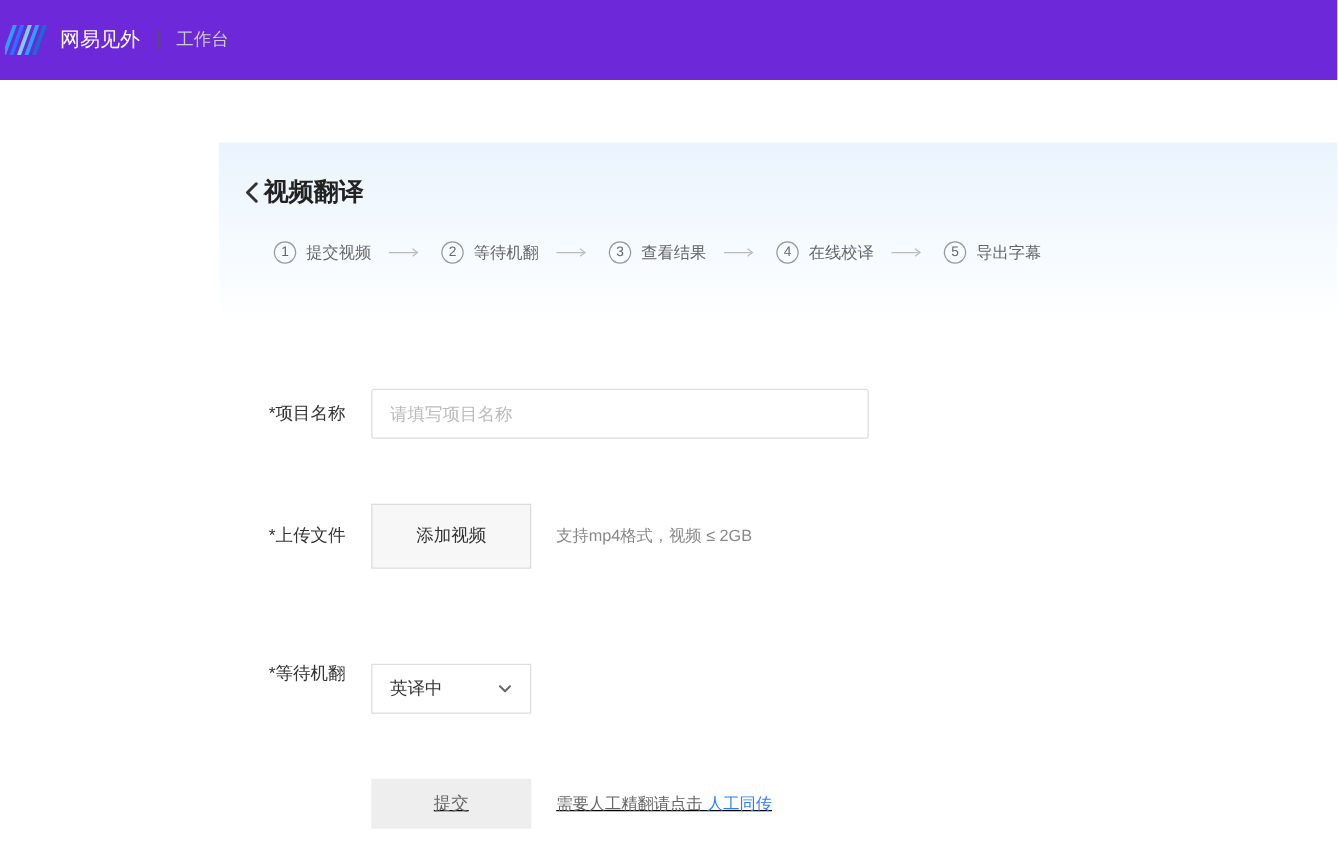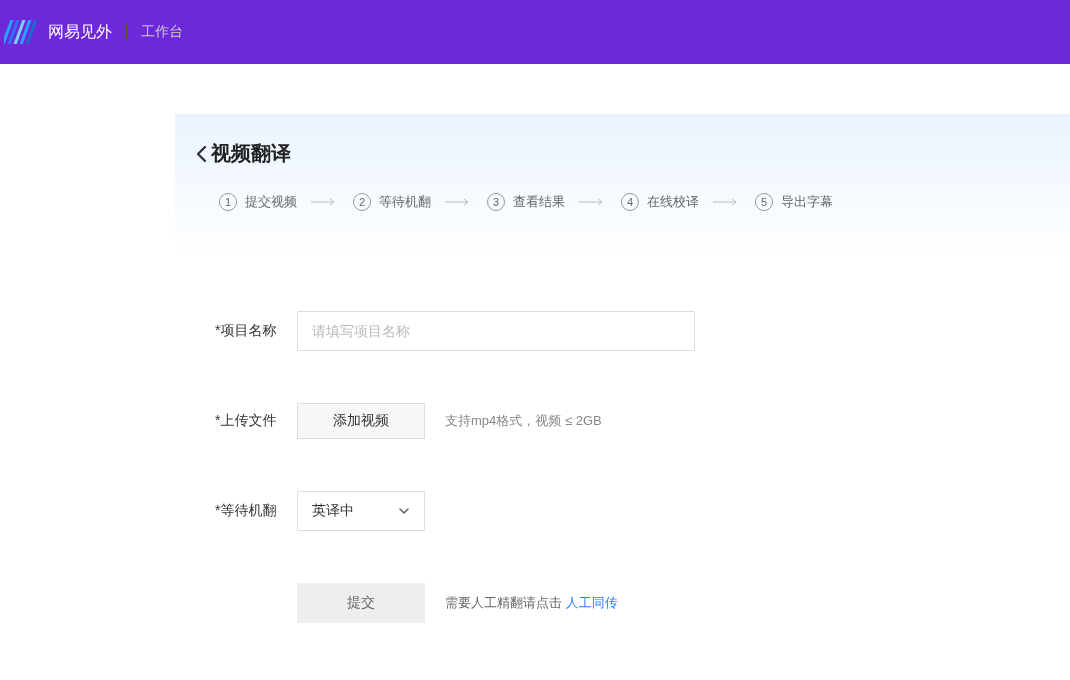--- a/index.html
+++ b/index.html
@@ -94,21 +94,21 @@
       height: 40px;
       border: 1px solid #ddd;
       border-radius: 2px;
       padding: 15px 14px;
       font-size: 14px;
       color: #333;
     }
     .text-input::placeholder { color: #bbb; }
     .upload-btn {
       width: 128px;
-      height: 36px;
+      height: 52px;
       border: 1px solid #ddd;
       background: #f7f7f7;
       font-size: 14px;
       color: #333;
       cursor: pointer;
     }
     .hint {
       margin-left: 20px;
       font-size: 13px;
       color: #888;
@@ -116,29 +116,31 @@
     .select {
       width: 128px;
       height: 40px;
       border: 1px solid #ddd;
       background: #fff;
       display: flex;
       align-items: center;
       justify-content: space-between;
       padding: 0 14px;
       cursor: pointer;
+      margin-top: 24px;
     }
     .select-val { font-size: 14px; color: #333; }
     .chevron { width: 12px; height: 12px; }
 
     .submit-row {
       display: flex;
       align-items: center;
       margin-top: 12px;
       margin-left: 82px;
+      text-decoration: underline;
     }
     .submit-btn {
       width: 128px;
       height: 40px;
       background: #eee;
       border: none;
       font-size: 14px;
       color: #666;
       cursor: pointer;
     }

